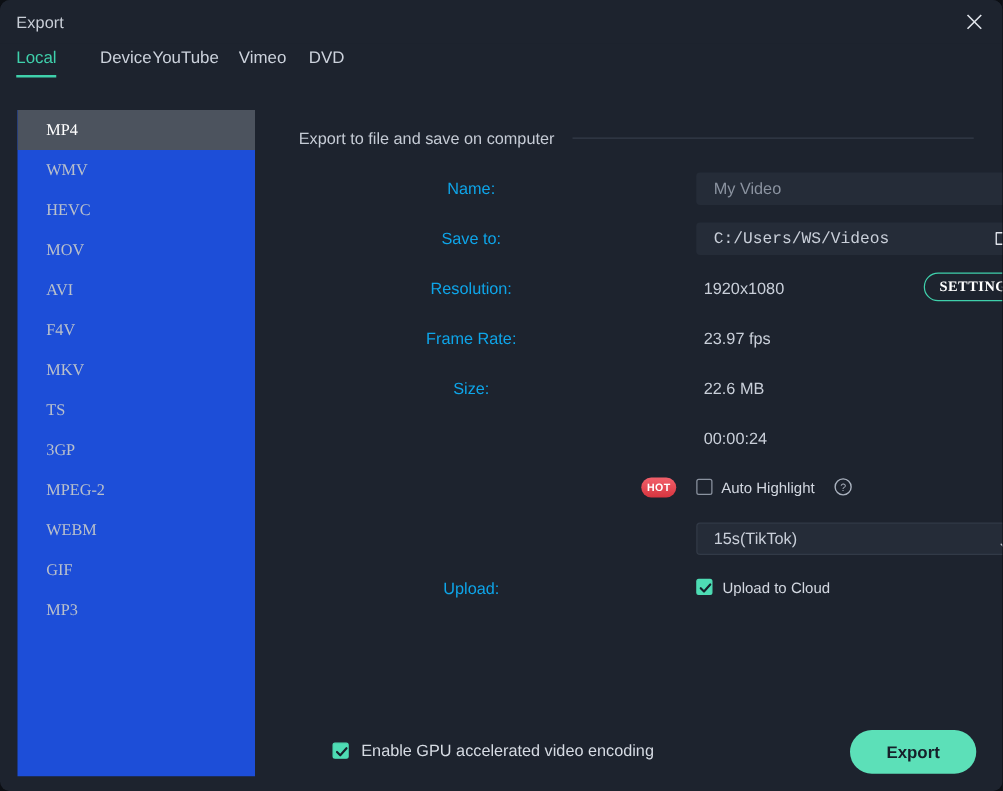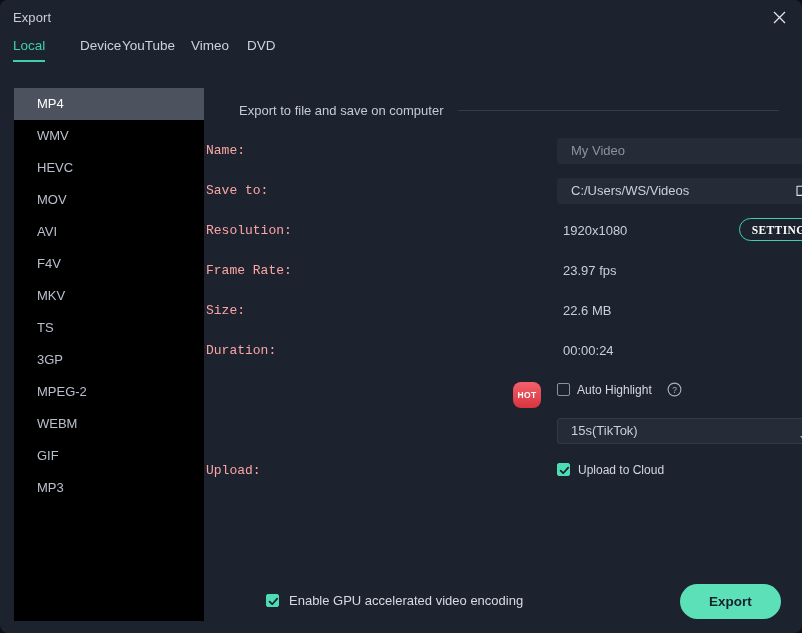--- a/index.html
+++ b/index.html
@@ -80,22 +80,23 @@
     background: #3fd0ab;
   }
 
   
   .sidebar {
     position: absolute;
     left: 14px;
     top: 88px;
     width: 190px;
     height: 533px;
-    background: #000000;
+    background: #1d4ed8;
     overflow: hidden;
+    font-family: Liberation Serif, serif;
   }
   .side-item {
     position: relative;
     height: 32px;
     line-height: 32px;
     padding-left: 23px;
     font-size: 13px;
     color: #b9c0cb;
     cursor: pointer;
   }
@@ -136,25 +137,24 @@
   .row {
     position: absolute;
     left: 0;
     width: 596px;
     height: 26px;
   }
   .row-label {
     position: absolute;
     left: 0;
     width: 342px;
-    text-align: left;
-    font-size: 13px;
-    color: #fca5a5;
+    text-align: center;
+    font-size: 13px;
+    color: #0ea5e9;
     line-height: 26px;
-    font-family: Liberation Mono, monospace;
   }
   .row-value {
     position: absolute;
     left: 357px;
     font-size: 13px;
     color: #c9cfd9;
     line-height: 26px;
   }
 
   .field {
@@ -166,21 +166,21 @@
     border-radius: 3px;
   }
   .field .txt {
     position: absolute;
     left: 14px;
     top: 0;
     line-height: 26px;
     font-size: 13px;
   }
   .field .txt.placeholder { color: #8b93a0; }
-  .field .txt.value { color: #c9cfd9; }
+  .field .txt.value { color: #c9cfd9; font-family: Liberation Mono, monospace; }
   .field .folder-icon {
     position: absolute;
     right: 10px;
     top: 5px;
     cursor: pointer;
   }
 
   
   .settings-btn {
     position: absolute;
@@ -201,21 +201,21 @@
     justify-content: center;
     font-family: "Liberation Serif", serif;
   }
 
   
   .hot-badge {
     position: absolute;
     left: 307px;
     top: 4px;
     width: 28px;
-    height: 26px;
+    height: 16px;
     border-radius: 8px;
     background: linear-gradient(180deg, #f2606b 0%, #d7353f 100%);
     color: #ffffff;
     font-size: 8.5px;
     font-weight: bold;
     letter-spacing: 0.3px;
     display: flex;
     align-items: center;
     justify-content: center;
   }
@@ -390,21 +390,20 @@
       <div class="row-label">Frame Rate:</div>
       <div class="row-value">23.97 fps</div>
     </div>
 
     <div class="row" style="top:228px">
       <div class="row-label">Size:</div>
       <div class="row-value">22.6 MB</div>
     </div>
 
     <div class="row" style="top:268px">
-      <div class="row-label">Duration:</div>
       <div class="row-value">00:00:24</div>
     </div>
 
     <div class="row" style="top:308px">
       <div class="hot-badge">HOT</div>
       <div class="cb unchecked" style="left:351px; top:5px;"></div>
       <div class="cb-label" style="left:371px; top:5px;">Auto Highlight</div>
       <div class="help-icon" style="left:461px; top:4px;">
         <svg width="15" height="15" viewBox="0 0 15 15">
           <circle cx="7.5" cy="7.5" r="6.4" fill="none" stroke="#aab2bf" stroke-width="1.1"></circle>

